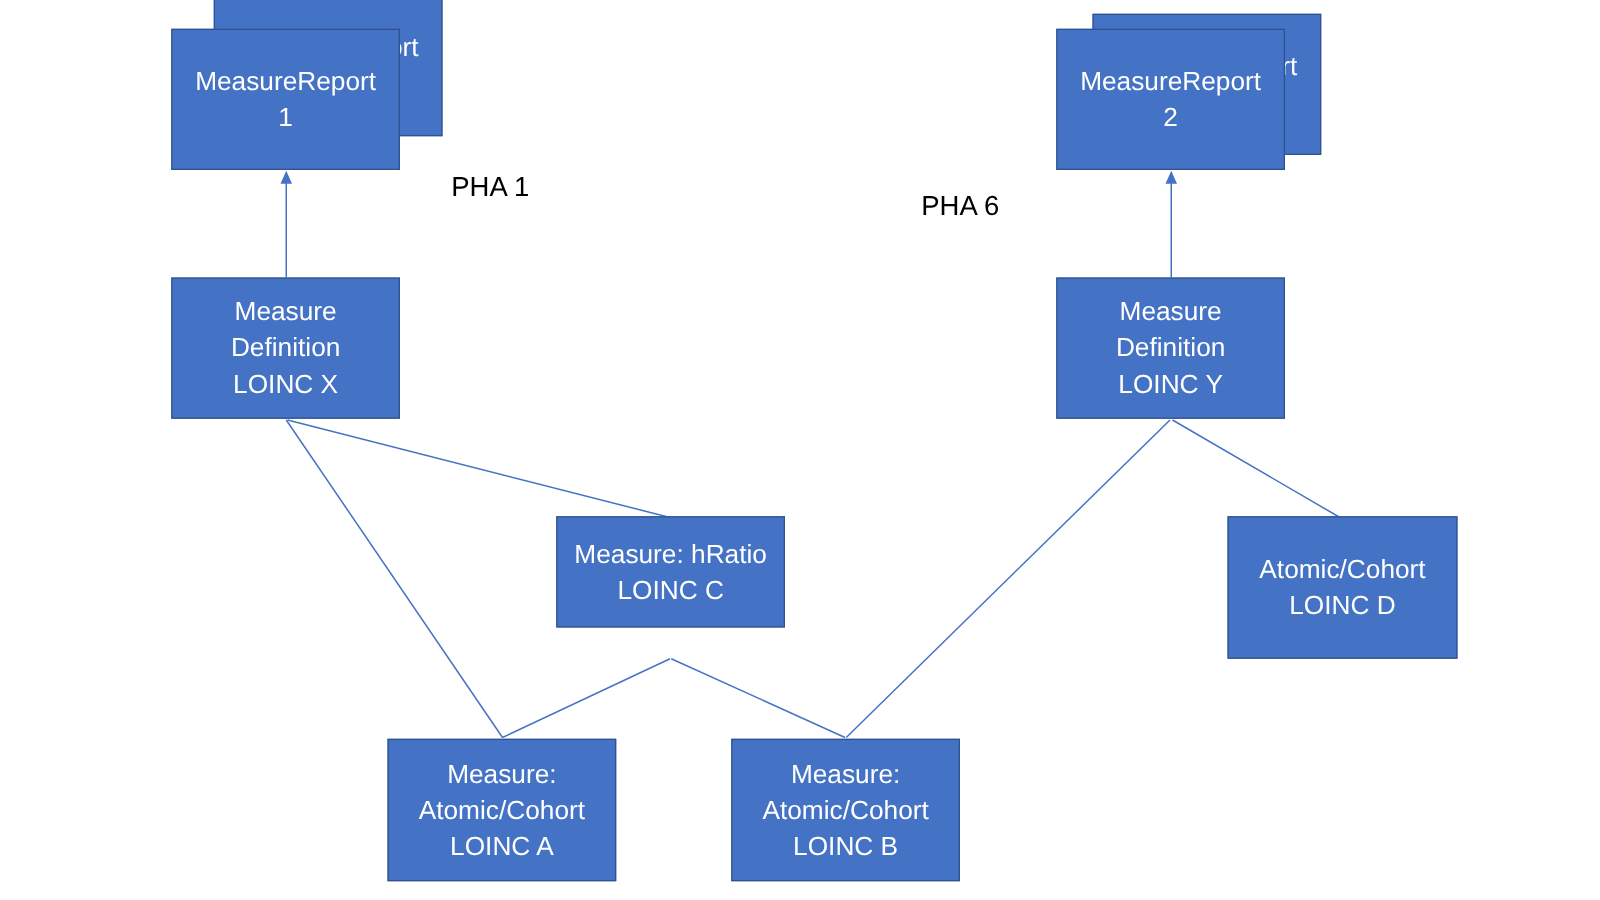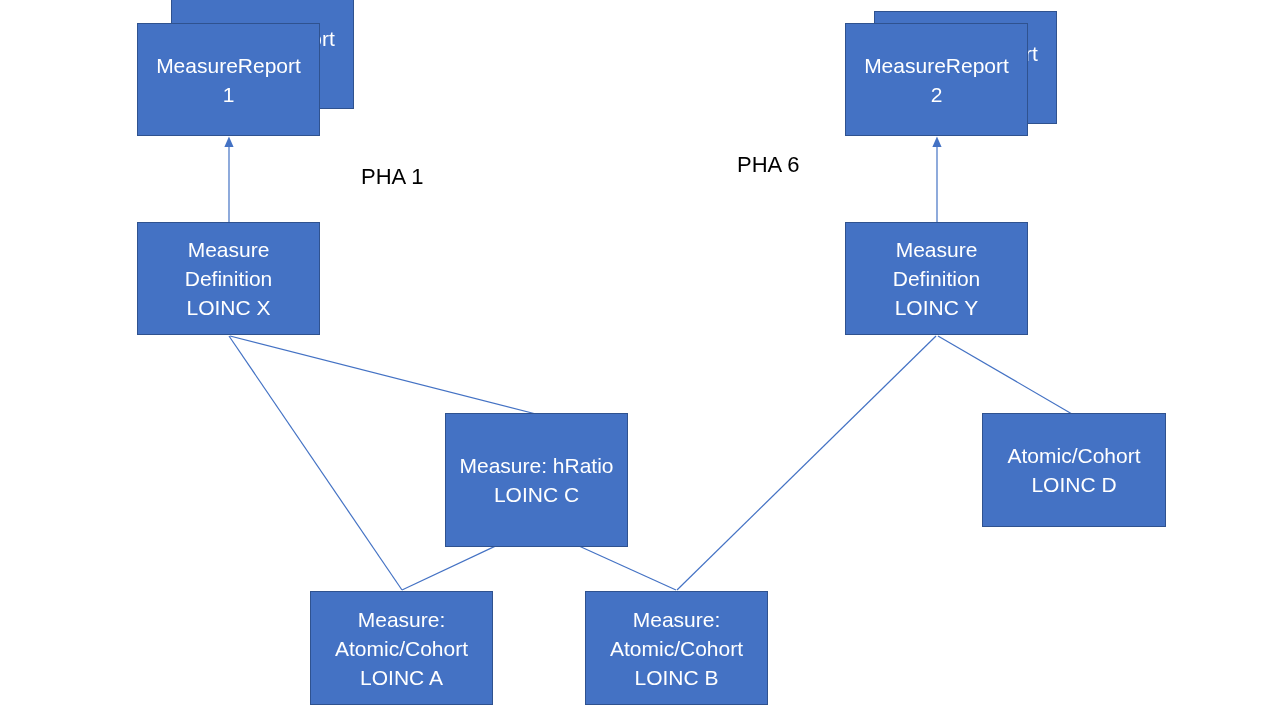--- a/index.html
+++ b/index.html
@@ -58,25 +58,25 @@
     font-size: 22px;
     line-height: 28px;
   }
   
   .n-report1-back { left: 171px; top: -4px; }
   .n-report1      { left: 137px; top: 23px; }
   .n-report2-back { left: 874px; top: 11px; }
   .n-report2      { left: 845px; top: 23px; }
   .n-defx         { left: 137px; top: 222px; }
   .n-defy         { left: 845px; top: 222px; }
-  .n-hratioc      { left: 445px; top: 413px; height: 134px; }
+  .n-hratioc      { left: 445px; top: 413px; height: 89px; }
   .n-atomicd      { left: 982px; top: 413px; width: 184px; height: 114px; }
   .n-atomica      { left: 310px; top: 591px; height: 114px; }
   .n-atomicb      { left: 585px; top: 591px; height: 114px; }
-  .l-pha1 { left: 361px; top: 163px; }
+  .l-pha1 { left: 361px; top: 136px; }
   .l-pha2 { left: 737px; top: 151px; }
 </style>
 </head>
 <body>
 
 <div class="canvas">
 
   <svg class="connectors" viewBox="0 0 1280 720">
 
     <line class="conn" x1="229" y1="222" x2="229" y2="146"></line>

